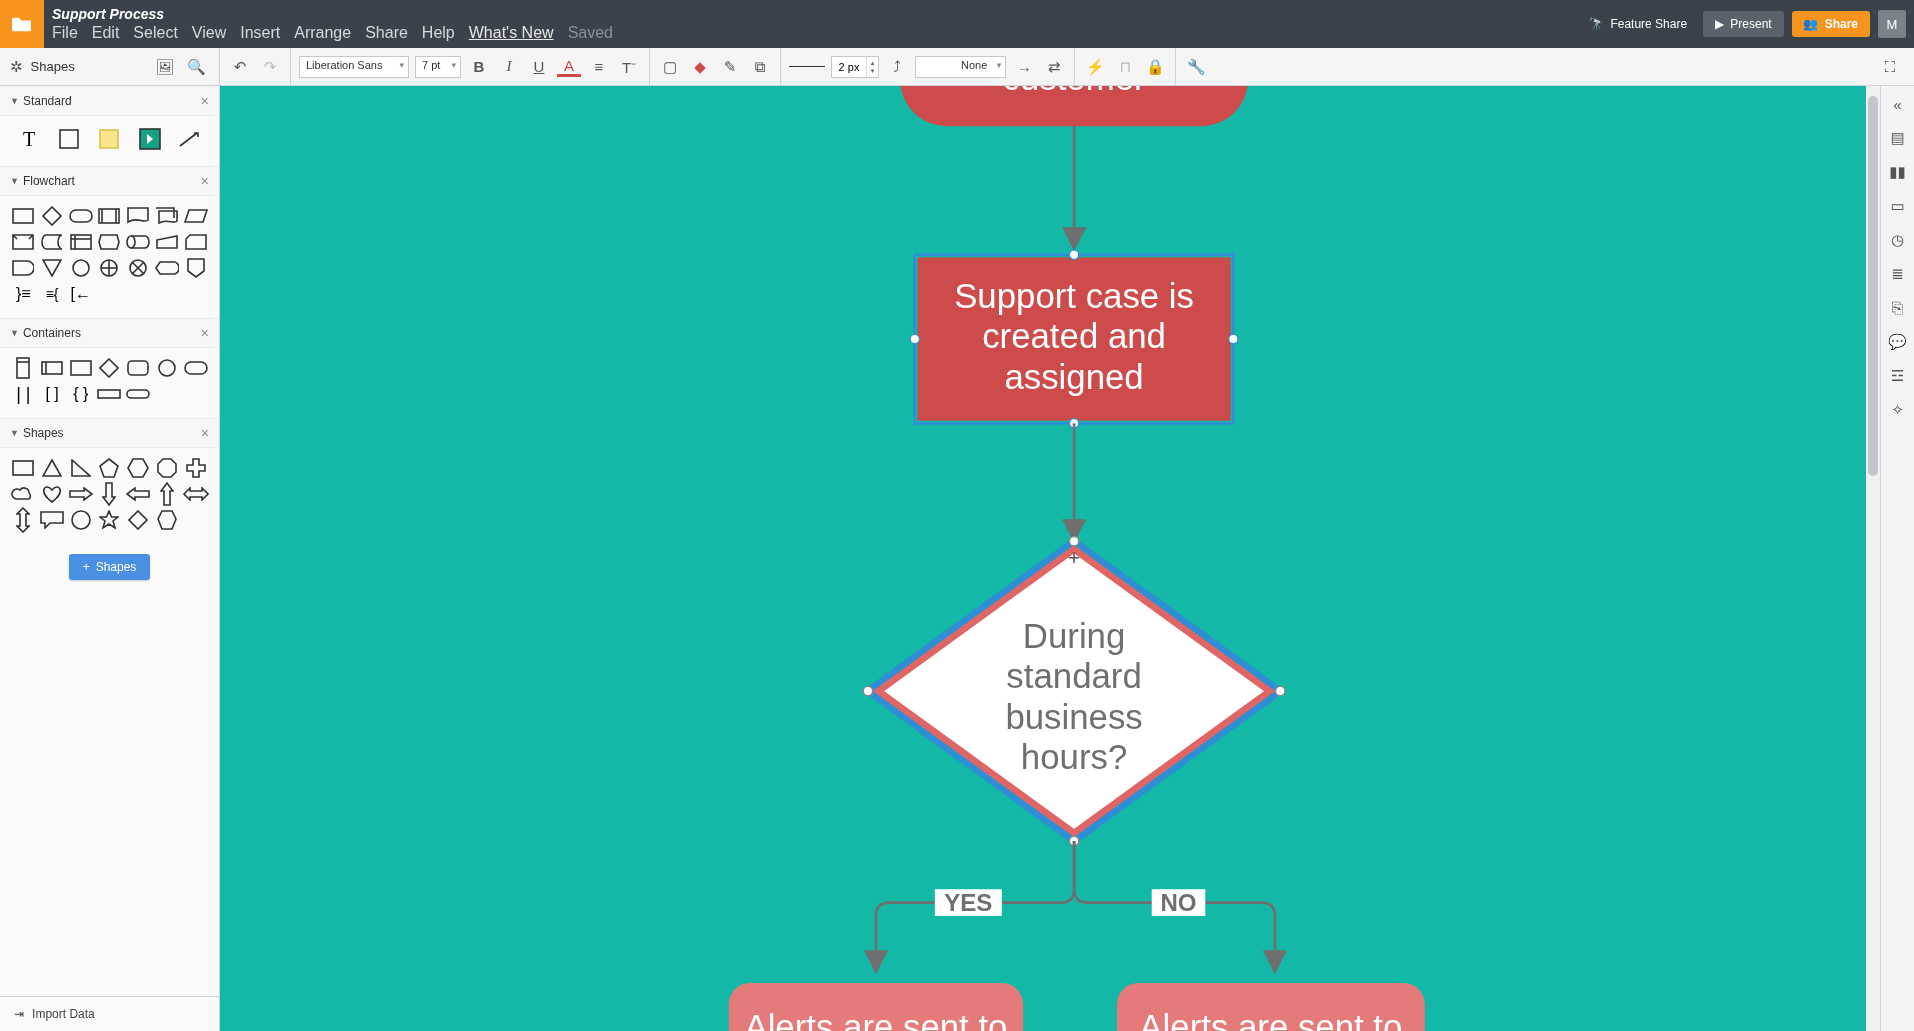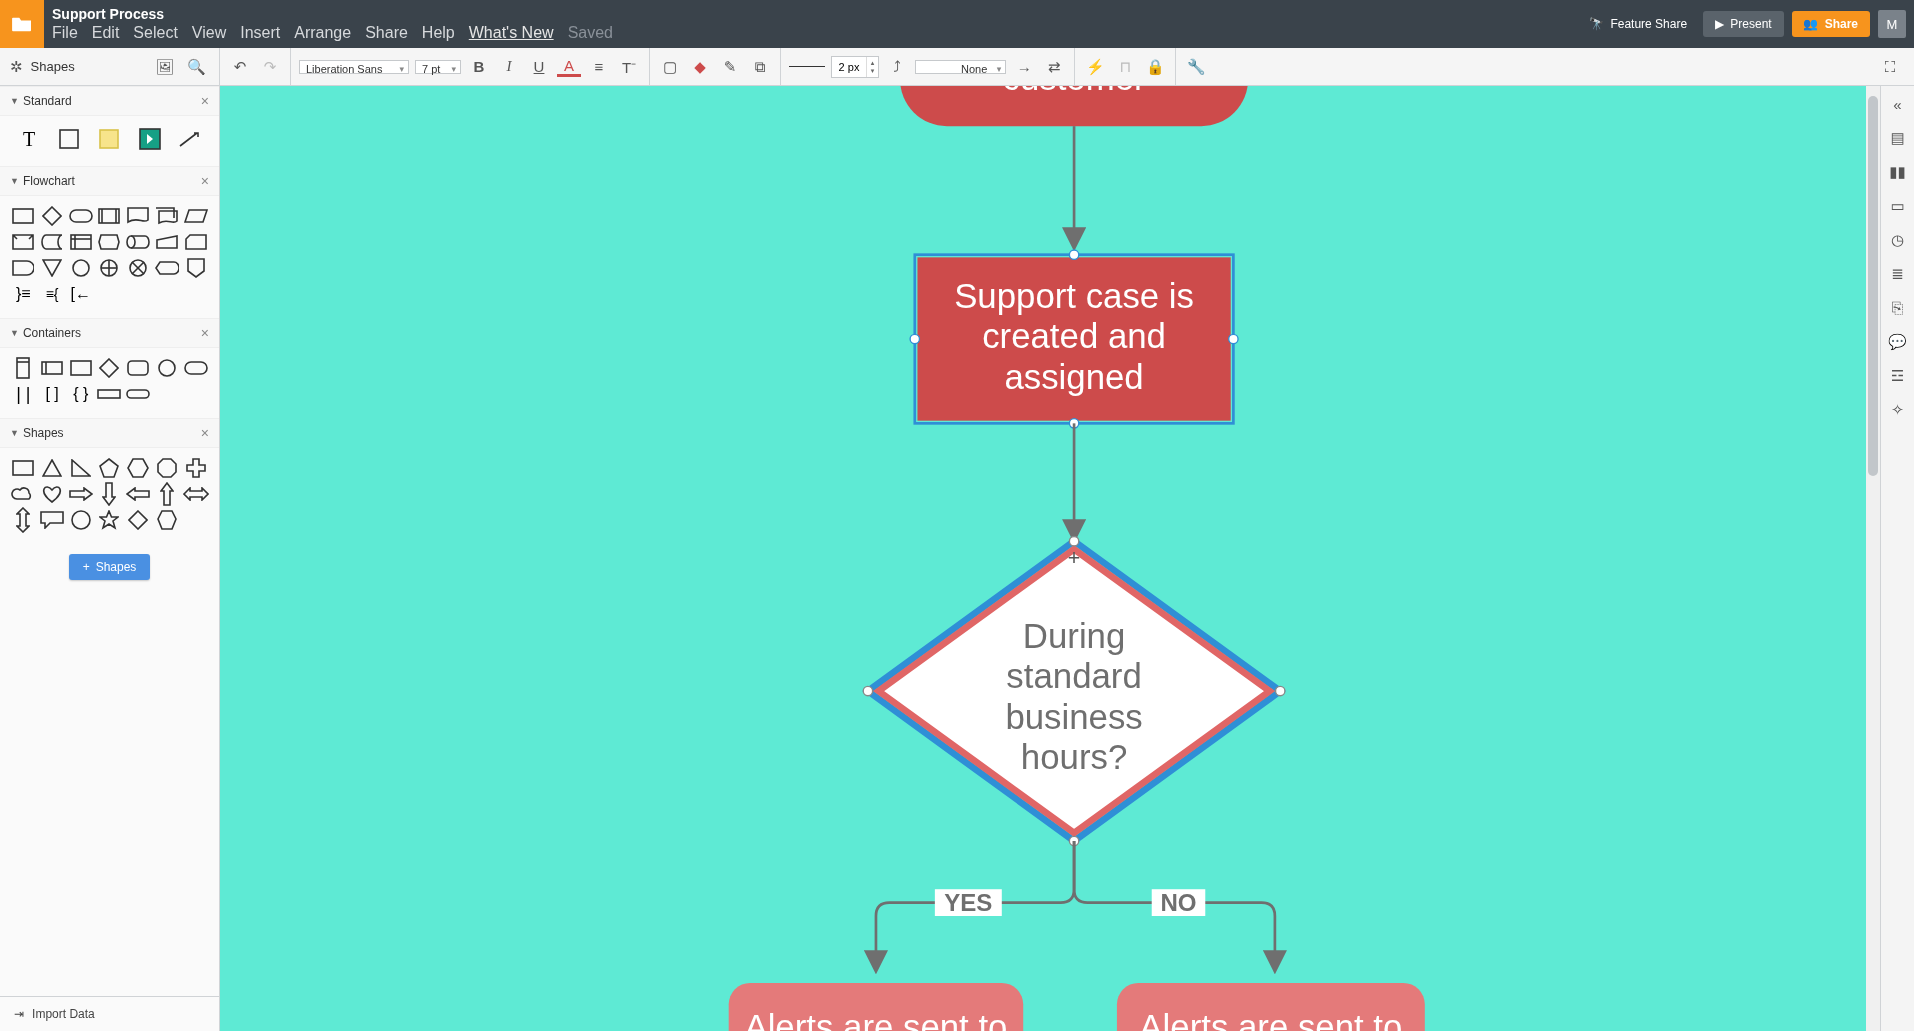--- a/index.html
+++ b/index.html
@@ -4,42 +4,42 @@
 <style>
 * { box-sizing: border-box; margin: 0; padding: 0; }
 body { font-family: -apple-system, BlinkMacSystemFont, "Segoe UI", Arial, sans-serif; overflow: hidden; background: #fff; }
 .app { display: flex; flex-direction: column; height: 100vh; width: 100vw; }
 
 
 .header { background: #3a434b; color: #fff; display: flex; align-items: stretch; height: 48px; }
 .logo { width: 44px; background: #f7941d; display: flex; align-items: center; justify-content: center; }
 .logo svg { fill: #fff; }
 .title-area { flex: 1; display: flex; flex-direction: column; justify-content: center; padding-left: 8px; }
-.doc-title { font-weight: 700; font-size: 14px; line-height: 16px; }
+.doc-title { font-weight: 700; font-size: 14px; line-height: 16px; font-style: italic; }
 .menubar { display: flex; gap: 14px; font-size: 16px; color: #d6d9dc; margin-top: 2px; align-items:center;}
 .menubar span { cursor: pointer; }
 .menubar .whatsnew { text-decoration: underline; color:#e5e5e5;}
 .menubar .saved { color: #8a9199; }
 .header-right { display: flex; align-items: center; gap: 8px; padding-right: 8px; }
 .ff { display:flex; align-items:center; gap:6px; font-size:12px; color:#fff; padding:0 8px;}
 .btn { font-size: 12px; padding: 6px 12px; border-radius: 3px; display:flex; align-items:center; gap:6px; border:none; cursor:pointer;}
 .btn-present { background:#5a636b; color:#fff; }
 .btn-share { background:#f7941d; color:#fff; font-weight:600;}
 .avatar { width:28px; height:28px; background:#7a828a; border-radius:2px; display:flex; align-items:center; justify-content:center; font-size:13px; color:#fff;}
 
 
 .toolbar { height: 38px; background:#f5f5f5; border-bottom:1px solid #d0d3d6; display:flex; align-items:center; }
 .left-label { width:220px; display:flex; align-items:center; padding:0 10px; gap:8px; font-size:13px; color:#333; border-right:1px solid #d0d3d6; height:100%;}
 .left-label .gear { font-size:15px; color:#555;}
 .left-label .spacer { flex:1;}
 .tb-section { display:flex; align-items:center; height:100%; padding:0 8px; gap:6px; border-right:1px solid #d0d3d6;}
 .tb-section.noborder{border-right:none;}
 .icon-btn { width:24px; height:24px; display:flex; align-items:center; justify-content:center; color:#555; cursor:pointer; font-size:15px;}
 .icon-btn.disabled{color:#bbb;}
-.select { background:#fff; border:1px solid #c6c9cc; font-size:11px; padding:2px 18px 2px 6px; height:14px; position:relative; min-width:110px; color:#333;}
+.select { background:#fff; border:1px solid #c6c9cc; font-size:11px; padding:2px 18px 2px 6px; height:22px; position:relative; min-width:110px; color:#333;}
 .select.small{min-width:46px;}
 .select.smaller{min-width:52px;padding-left:45px;}
 .select::after{content:"▾"; position:absolute; right:4px; top:3px; font-size:9px; color:#888;}
 .spinner { display:flex; border:1px solid #c6c9cc; height:22px; background:#fff;}
 .spinner input{border:none; width:34px; font-size:11px; text-align:center; outline:none;}
 .spinner .arrows{display:flex; flex-direction:column; font-size:7px; justify-content:center; color:#666; border-left:1px solid #ddd; width:12px; align-items:center;}
 .line-sample{width:36px; border-top:1px solid #333;}
 .far-right{margin-left:auto; display:flex; align-items:center; padding-right:12px; gap:8px;}
 
 
@@ -50,21 +50,21 @@
 .section-hdr .x{margin-left:auto; color:#888; font-size:14px; cursor:pointer;}
 .shape-grid{display:grid; grid-template-columns:repeat(7,1fr); gap:2px; padding:8px 10px 12px;}
 .shape-grid.std{grid-template-columns:repeat(5,1fr);}
 .shape-cell{height:24px; display:flex; align-items:center; justify-content:center; cursor:grab;}
 .shape-cell svg{stroke:#333; fill:none; stroke-width:1.6;}
 .std .shape-cell{height:30px;}
 .shapes-btn-wrap{padding:10px; display:flex; justify-content:center;}
 .shapes-btn{background:#4a90e2; color:#fff; font-size:12px; padding:6px 14px; border:none; border-radius:3px; display:flex; align-items:center; gap:6px; cursor:pointer; box-shadow:0 1px 2px rgba(0,0,0,.2);}
 .import-bar{margin-top:auto; border-top:1px solid #d0d3d6; padding:10px 14px; font-size:12px; color:#444; display:flex; align-items:center; gap:8px; cursor:pointer;}
 
-.canvas-wrap{flex:1; position:relative; overflow:hidden; background:#5eead4;}
+.canvas-wrap{flex:1; position:relative; overflow:hidden; background:#14b8a6;}
 .canvas{position:absolute; inset:0;}
 
 .right-rail{width:34px; background:#f4f4f4; border-left:1px solid #d0d3d6; display:flex; flex-direction:column; align-items:center; padding-top:6px; gap:10px;}
 .right-rail .ricon{width:24px; height:24px; display:flex; align-items:center; justify-content:center; color:#555; cursor:pointer; font-size:15px;}
 
 .scrollbar-v{position:absolute; right:0; top:0; bottom:0; width:14px; background:#f0f0f0;}
 .scroll-thumb{position:absolute; left:2px; right:2px; top:10px; height:380px; background:#c2c6ca; border-radius:6px;}
 
 
 .node-text{fill:#fff; font-size:26px; text-anchor:middle;}

